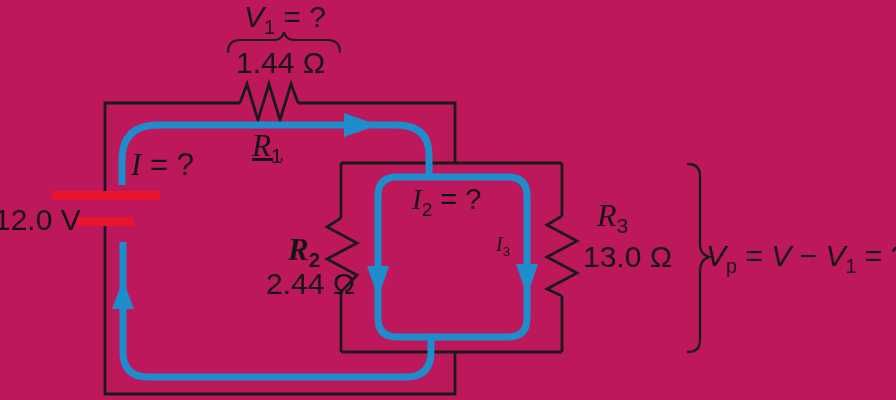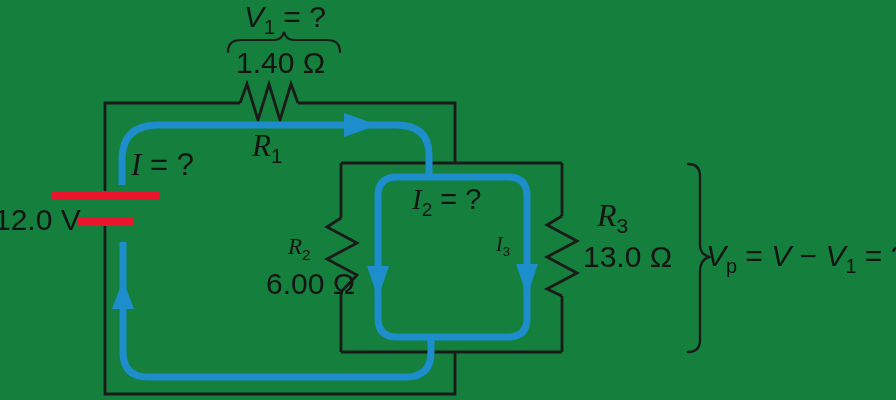--- a/index.html
+++ b/index.html
@@ -1,17 +1,17 @@
 <!DOCTYPE html>
 <html><head>
 <meta charset="utf-8">
 <style>
   html,body{margin:0;padding:0;background:#ffffff;}
   .stage{
-    position:relative;width:896px;height:400px;background:#15803d;overflow:hidden;
+    position:relative;width:896px;height:400px;background:#be185d;overflow:hidden;
     font-family:"Liberation Sans",sans-serif;
   }
   .stage svg{position:absolute;left:0;top:0;}
   .lbl{
     position:absolute;white-space:nowrap;color:#141414;
     font-size:30px;line-height:1.05;
     font-family:"Liberation Sans",sans-serif;
   }
   .it-sans{font-style:italic;font-family:"Liberation Sans",sans-serif;}
   .it-serif{font-style:italic;font-family:"Liberation Serif","DejaVu Serif",serif;}
@@ -48,41 +48,41 @@
     <polygon points="344,113 378,125 344,137" fill="#1d8dcb"></polygon>
     <polygon points="367,266 389,266 378,298" fill="#1d8dcb"></polygon>
     <polygon points="516,264 538,264 527,296" fill="#1d8dcb"></polygon>
     <polygon points="112,309 134,309 123,280" fill="#1d8dcb"></polygon>
   </svg>
 
   <div class="lbl" style="left:244px;top:1px;">
     <span class="it-sans">V</span><sub class="up">1</sub><span class="up"> = ?</span>
   </div>
 
-  <div class="lbl up" style="left:236px;top:47px;">1.40 Ω</div>
+  <div class="lbl up" style="left:236px;top:47px;">1.44 Ω</div>
 
-  <div class="lbl" style="left:252px;top:130px;font-size:31px;">
+  <div class="lbl" style="left:252px;top:130px;font-size:31px;text-decoration:underline;">
     <span class="it-serif">R</span><sub class="up">1</sub>
   </div>
 
   <div class="lbl" style="left:131px;top:149px;font-size:31px;">
     <span class="it-serif">I</span><span class="up"> = ?</span>
   </div>
 
   <div class="lbl up" style="left:-6px;top:204px;">12.0 V</div>
 
   <div class="lbl" style="left:392px;top:184px;font-size:29px;margin-left:20px;">
     <span class="it-serif">I</span><sub class="up">2</sub><span class="up"> = ?</span>
   </div>
 
-  <div class="lbl" style="left:288px;top:234px;font-size:23px;">
+  <div class="lbl" style="left:288px;top:234px;font-size:31px;font-weight:bold;">
     <span class="it-serif">R</span><sub class="up">2</sub>
   </div>
 
-  <div class="lbl up" style="left:266px;top:268px;">6.00 Ω</div>
+  <div class="lbl up" style="left:266px;top:268px;">2.44 Ω</div>
 
   <div class="lbl" style="left:496px;top:234px;font-size:20px;">
     <span class="it-serif">I</span><sub class="up">3</sub>
   </div>
 
   <div class="lbl" style="left:597px;top:199px;font-size:32px;">
     <span class="it-serif">R</span><sub class="up">3</sub>
   </div>
 
   <div class="lbl up" style="left:583px;top:241px;">13.0 Ω</div>

